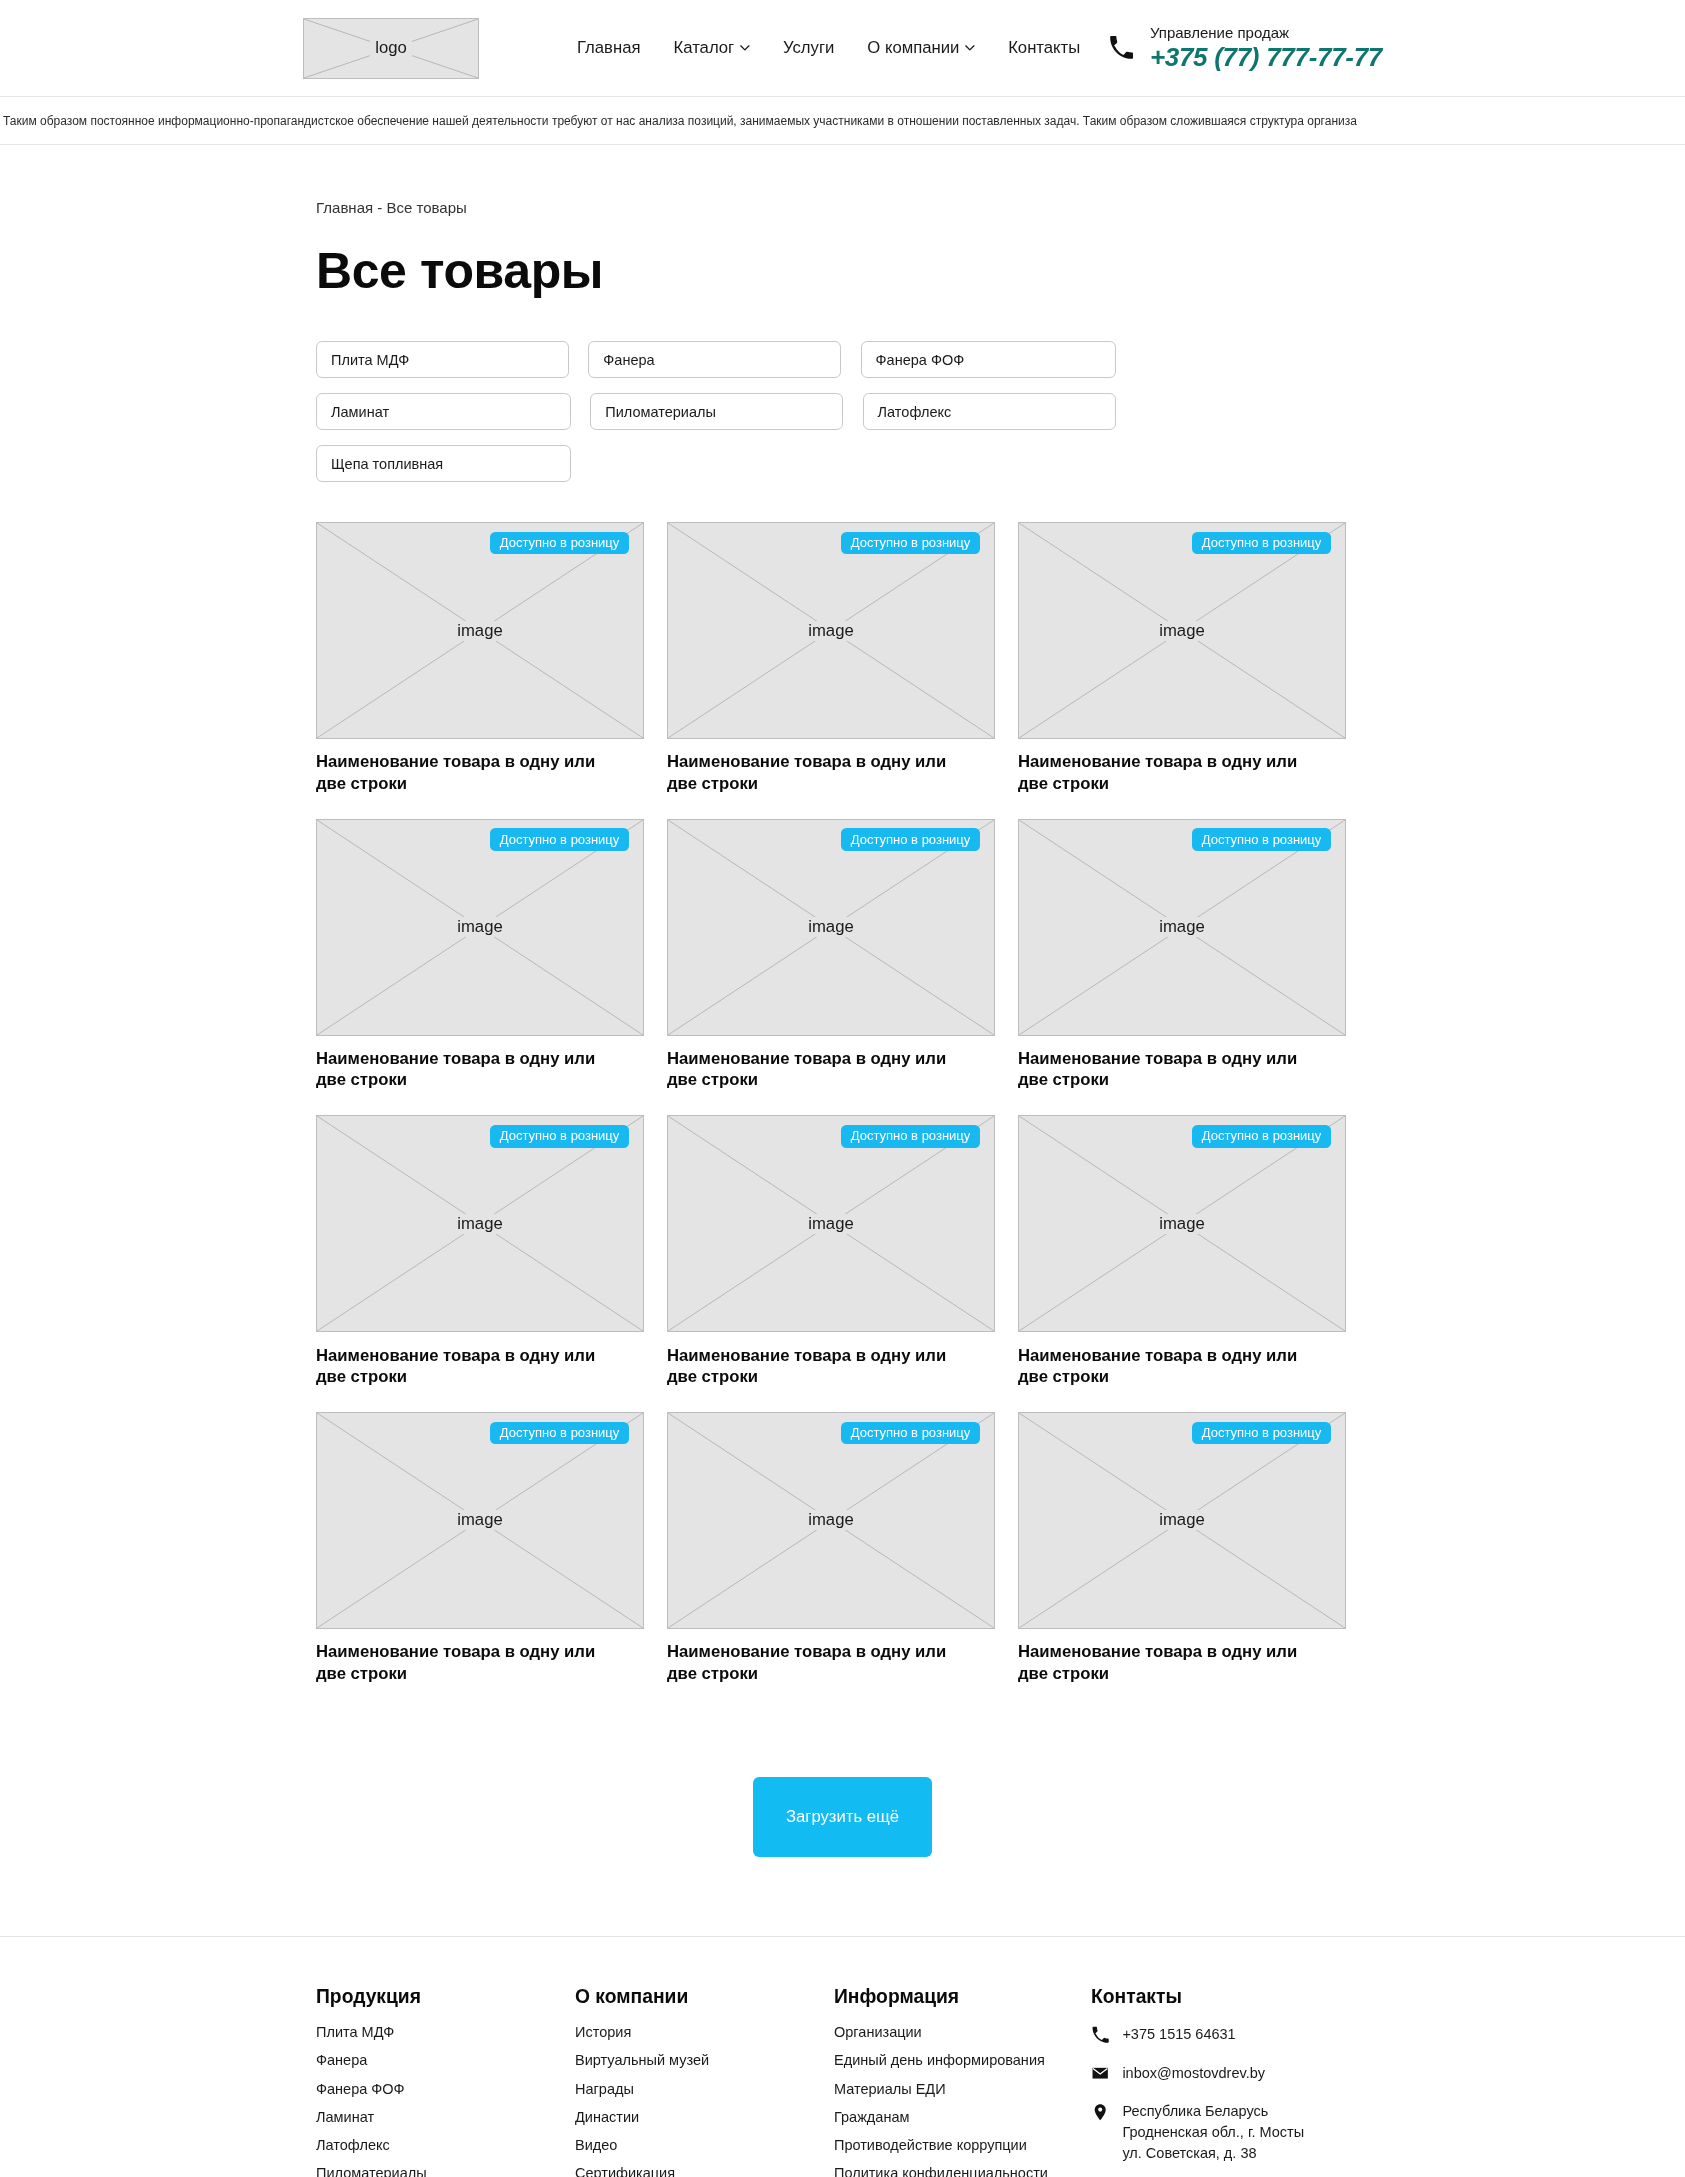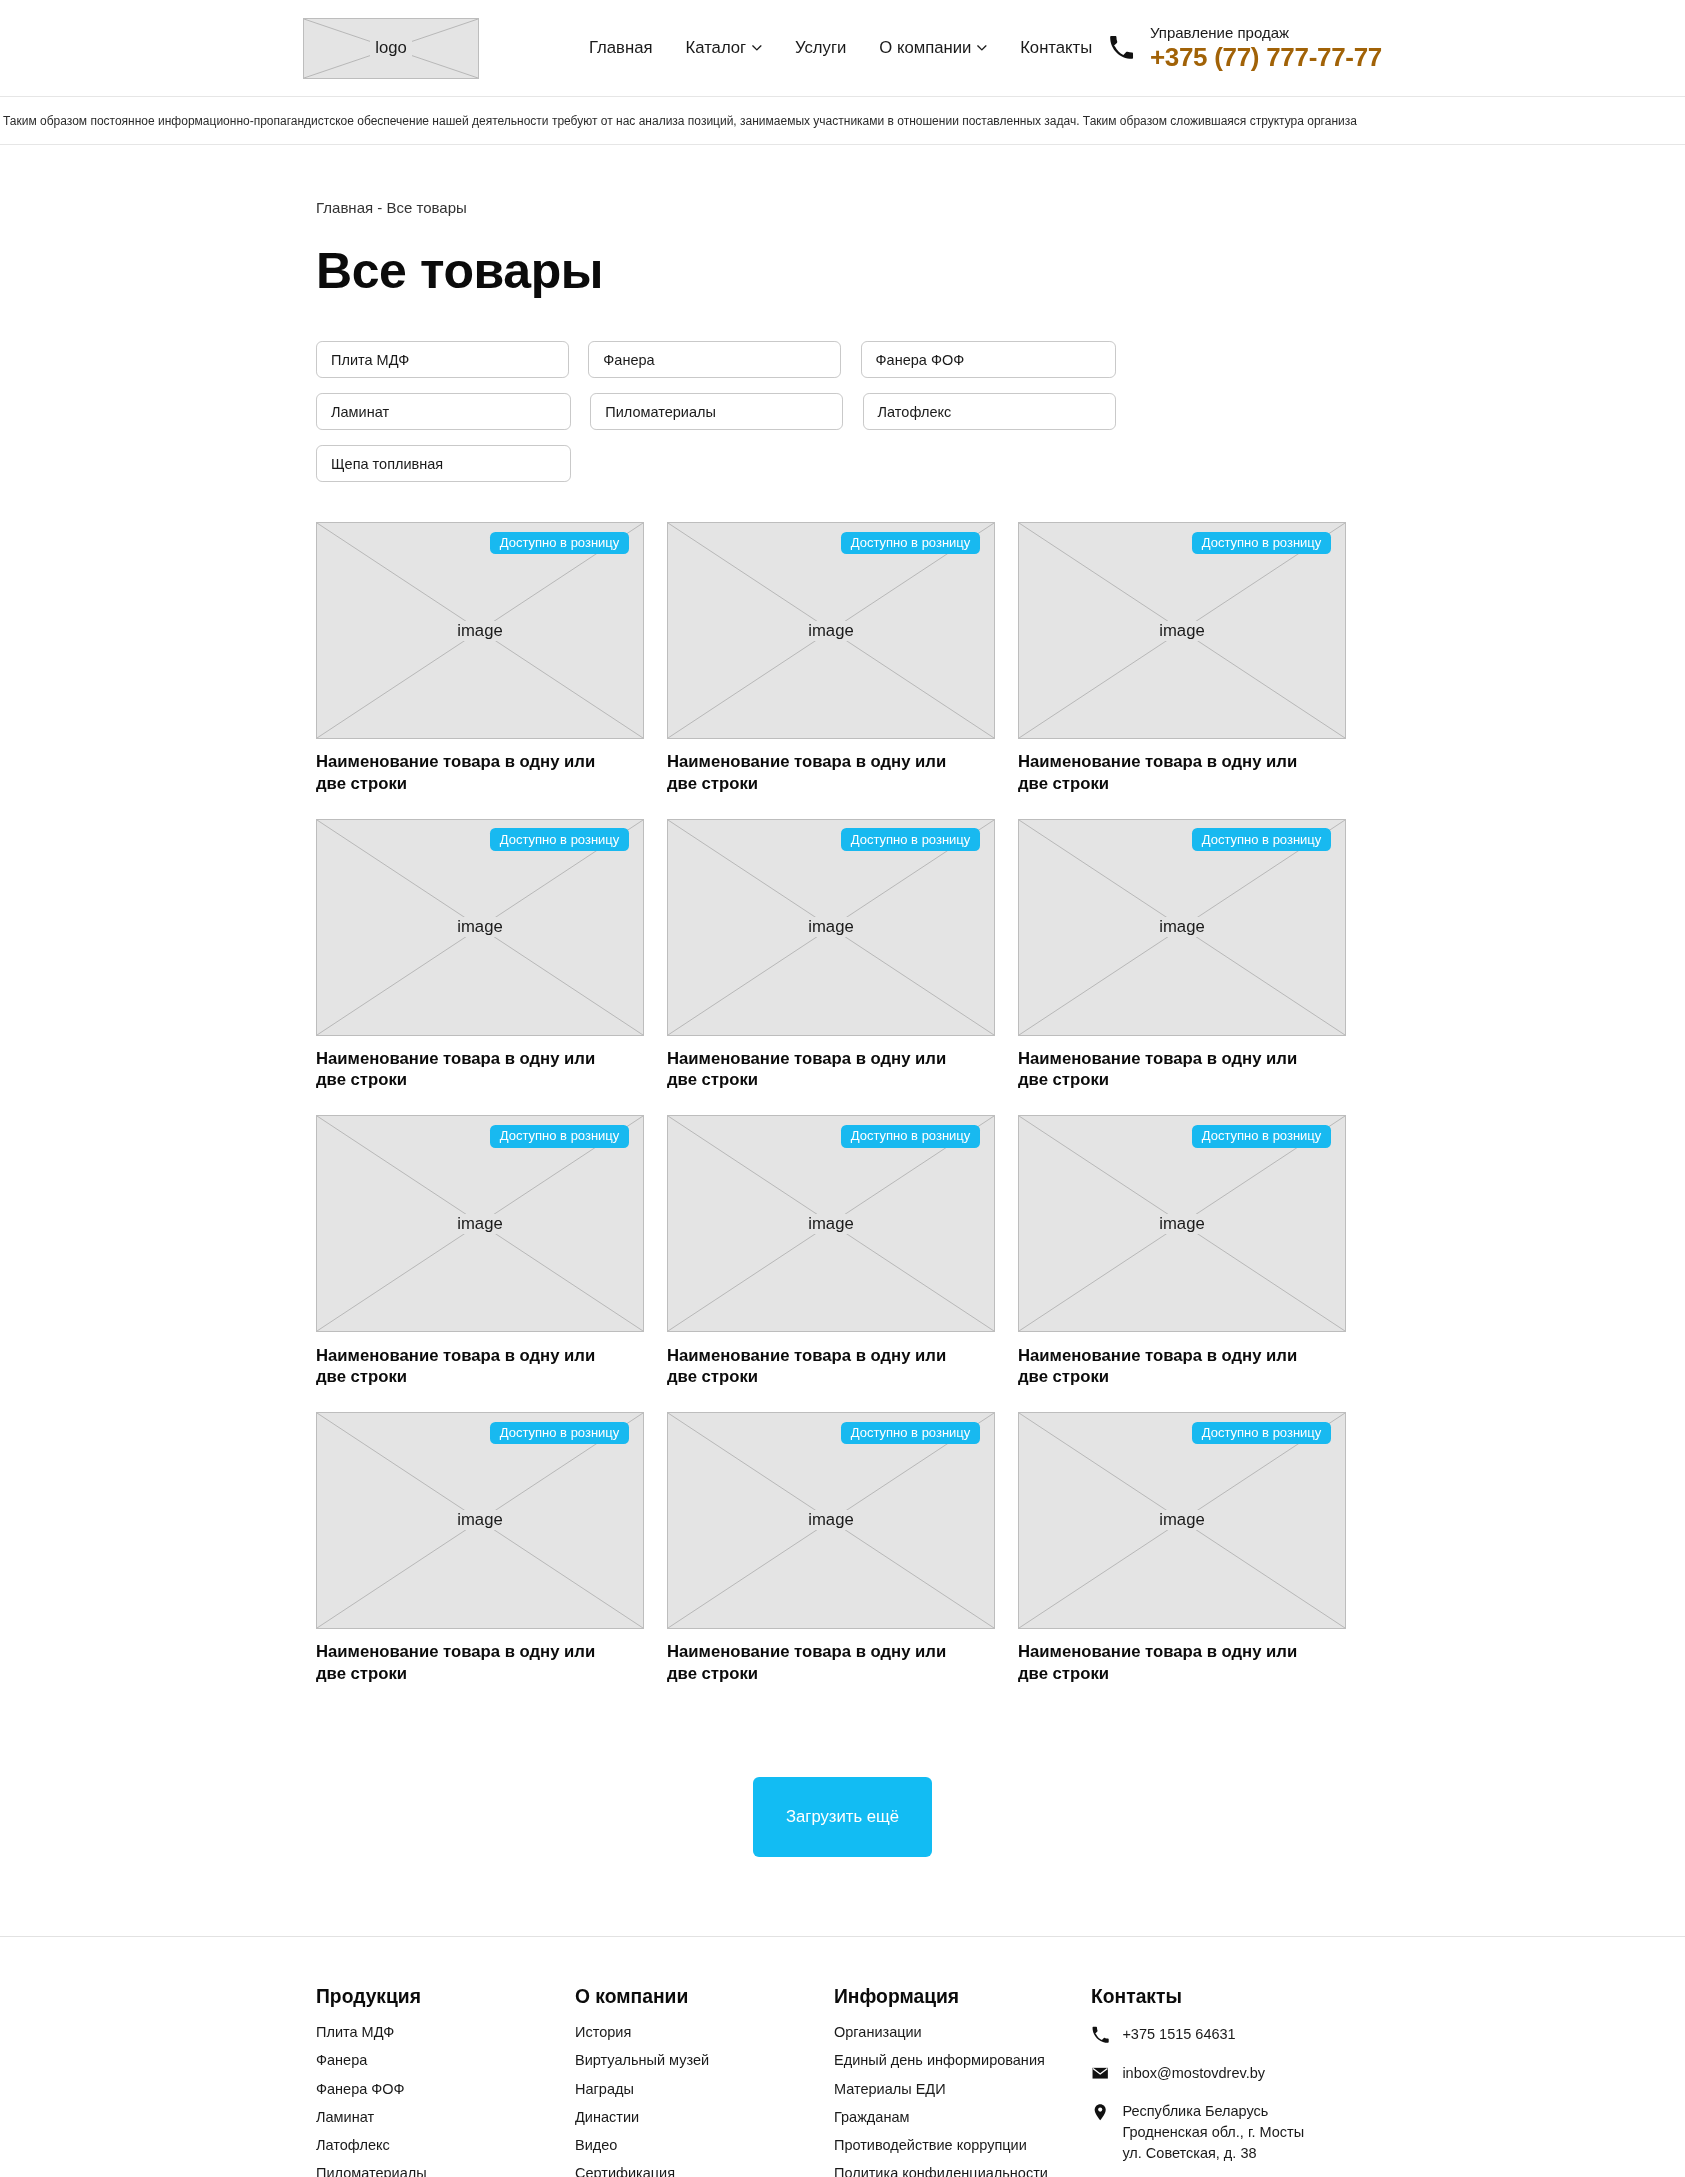--- a/index.html
+++ b/index.html
@@ -20,21 +20,21 @@
     display: flex;
     align-items: center;
     background: #fff;
     border-bottom: 0.9px solid #e6e6e6;
   }
   .header-inner {
     width: 1317px;
     margin: 0 auto;
     display: flex;
     align-items: center;
-    gap: 12px;
+    gap: 0;
   }
   .logo-box {
     width: 176px; height: 61px;
     background: #e4e4e4;
     border: 0.9px solid #bdbdbd;
     position: relative;
     display: flex; align-items: center; justify-content: center;
     flex: 0 0 auto;
     margin-left: 119px;
   }
@@ -54,21 +54,21 @@
     display: inline-flex; align-items: center; gap: 6.1px; white-space: nowrap;
   }
   .chev-d { width: 9.7px; height: 6.1px; display: inline-block; }
 
   .header-phone {
     margin-left: auto; margin-right: 119px;
     display: flex; align-items: center; gap: 16px;
   }
   .phone-ico { width: 26px; height: 26px; flex: 0 0 auto; }
   .phone-label { font-size: 15px; color: #1a1a1a; line-height: 1.3; }
-  .phone-number { font-size: 26px; font-weight: bold; color: #a16207; line-height: 1.15; letter-spacing: -0.3px; }
+  .phone-number { font-size: 26px; font-weight: bold; color: #0f766e; line-height: 1.15; letter-spacing: -0.3px; font-style: italic; }
 
   
   .ticker {
     height: 48px;
     border-bottom: 0.9px solid #e6e6e6;
     display: flex; align-items: center;
     overflow: hidden;
     white-space: nowrap;
     background: #fff;
   }

